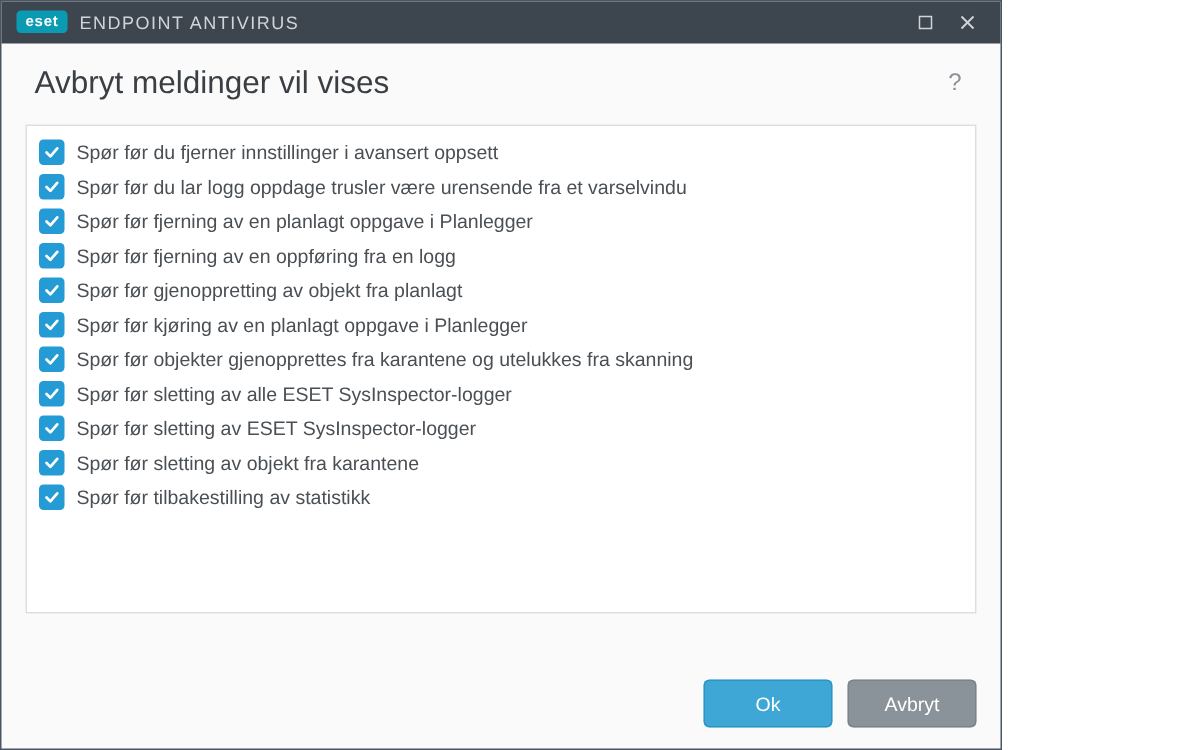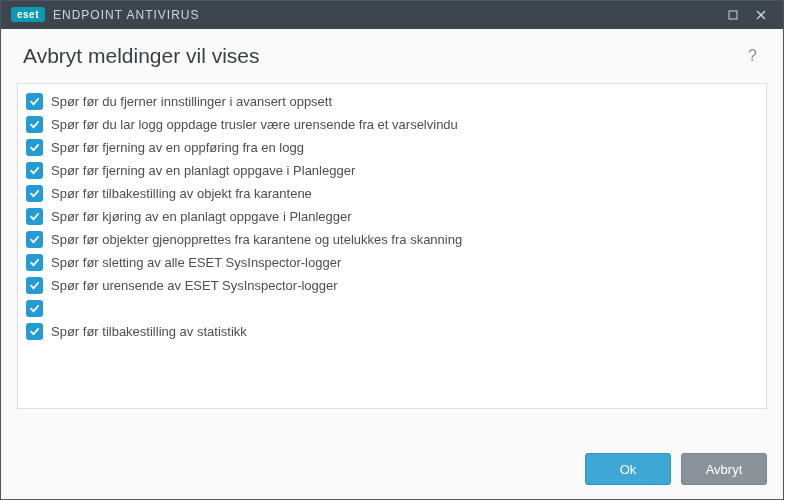--- a/index.html
+++ b/index.html
@@ -1,17 +1,17 @@
 <!DOCTYPE html>
 <html><head>
 <meta charset="utf-8">
 <style>
   * { box-sizing: border-box; margin: 0; padding: 0; }
   html, body { width: 800px; height: 500px; overflow: hidden; font-family: "Segoe UI", Arial, sans-serif; }
-  .window { width: 784px; height: 500px; background: #fafafa; display: flex; flex-direction: column; border: 1px solid #4a5560; }
+  .window { width: 668px; height: 500px; background: #fafafa; display: flex; flex-direction: column; border: 1px solid #4a5560; }
   .titlebar { height: 28px; background: #3d464f; display: flex; align-items: center; padding: 0 8px 0 10px; color: #d5d9dd; }
   .brand-badge { background: #0a9bb3; color: #fff; font-weight: 700; font-size: 10px; letter-spacing: 0.5px; padding: 2px 6px; border-radius: 3px; margin-right: 8px; display: inline-flex; align-items: center; }
   .brand-text { font-size: 12px; letter-spacing: 1px; color: #cfd4d8; font-weight: 300; text-align: center; }
   .titlebar-spacer { flex: 1; }
   .win-btn { width: 28px; height: 20px; display: inline-flex; align-items: center; justify-content: center; color: #cfd4d8; }
   .win-btn svg { display: block; }
   .header { padding: 14px 22px 8px 22px; display: flex; align-items: center; }
   .header h1 { font-size: 21px; font-weight: 400; color: #3a3f44; }
   .header-spacer { flex: 1; }
   .help-icon { color: #8a9096; font-size: 16px; padding: 4px; }
@@ -74,37 +74,37 @@
             </svg>
           </span>
           <span class="row-label">Spør før du lar logg oppdage trusler være urensende fra et varselvindu</span>
         </div>
         <div class="row">
           <span class="cb">
             <svg width="11" height="11" viewBox="0 0 12 12">
               <polyline points="2.2,6.2 5,9 10,3.2" fill="none" stroke="#fff" stroke-width="2" stroke-linecap="round" stroke-linejoin="round"></polyline>
             </svg>
           </span>
+          <span class="row-label">Spør før fjerning av en planlagt oppgave i Planlegger</span>
+        </div>
+        <div class="row">
+          <span class="cb">
+            <svg width="11" height="11" viewBox="0 0 12 12">
+              <polyline points="2.2,6.2 5,9 10,3.2" fill="none" stroke="#fff" stroke-width="2" stroke-linecap="round" stroke-linejoin="round"></polyline>
+            </svg>
+          </span>
           <span class="row-label">Spør før fjerning av en oppføring fra en logg</span>
         </div>
         <div class="row">
           <span class="cb">
             <svg width="11" height="11" viewBox="0 0 12 12">
               <polyline points="2.2,6.2 5,9 10,3.2" fill="none" stroke="#fff" stroke-width="2" stroke-linecap="round" stroke-linejoin="round"></polyline>
             </svg>
           </span>
-          <span class="row-label">Spør før fjerning av en planlagt oppgave i Planlegger</span>
-        </div>
-        <div class="row">
-          <span class="cb">
-            <svg width="11" height="11" viewBox="0 0 12 12">
-              <polyline points="2.2,6.2 5,9 10,3.2" fill="none" stroke="#fff" stroke-width="2" stroke-linecap="round" stroke-linejoin="round"></polyline>
-            </svg>
-          </span>
-          <span class="row-label">Spør før tilbakestilling av objekt fra karantene</span>
+          <span class="row-label">Spør før gjenoppretting av objekt fra planlagt</span>
         </div>
         <div class="row">
           <span class="cb">
             <svg width="11" height="11" viewBox="0 0 12 12">
               <polyline points="2.2,6.2 5,9 10,3.2" fill="none" stroke="#fff" stroke-width="2" stroke-linecap="round" stroke-linejoin="round"></polyline>
             </svg>
           </span>
           <span class="row-label">Spør før kjøring av en planlagt oppgave i Planlegger</span>
         </div>
         <div class="row">
@@ -122,28 +122,29 @@
             </svg>
           </span>
           <span class="row-label">Spør før sletting av alle ESET SysInspector-logger</span>
         </div>
         <div class="row">
           <span class="cb">
             <svg width="11" height="11" viewBox="0 0 12 12">
               <polyline points="2.2,6.2 5,9 10,3.2" fill="none" stroke="#fff" stroke-width="2" stroke-linecap="round" stroke-linejoin="round"></polyline>
             </svg>
           </span>
-          <span class="row-label">Spør før urensende av ESET SysInspector-logger</span>
+          <span class="row-label">Spør før sletting av ESET SysInspector-logger</span>
         </div>
         <div class="row">
           <span class="cb">
             <svg width="11" height="11" viewBox="0 0 12 12">
               <polyline points="2.2,6.2 5,9 10,3.2" fill="none" stroke="#fff" stroke-width="2" stroke-linecap="round" stroke-linejoin="round"></polyline>
             </svg>
           </span>
+          <span class="row-label">Spør før sletting av objekt fra karantene</span>
         </div>
         <div class="row">
           <span class="cb">
             <svg width="11" height="11" viewBox="0 0 12 12">
               <polyline points="2.2,6.2 5,9 10,3.2" fill="none" stroke="#fff" stroke-width="2" stroke-linecap="round" stroke-linejoin="round"></polyline>
             </svg>
           </span>
           <span class="row-label">Spør før tilbakestilling av statistikk</span>
         </div>
       </div>

